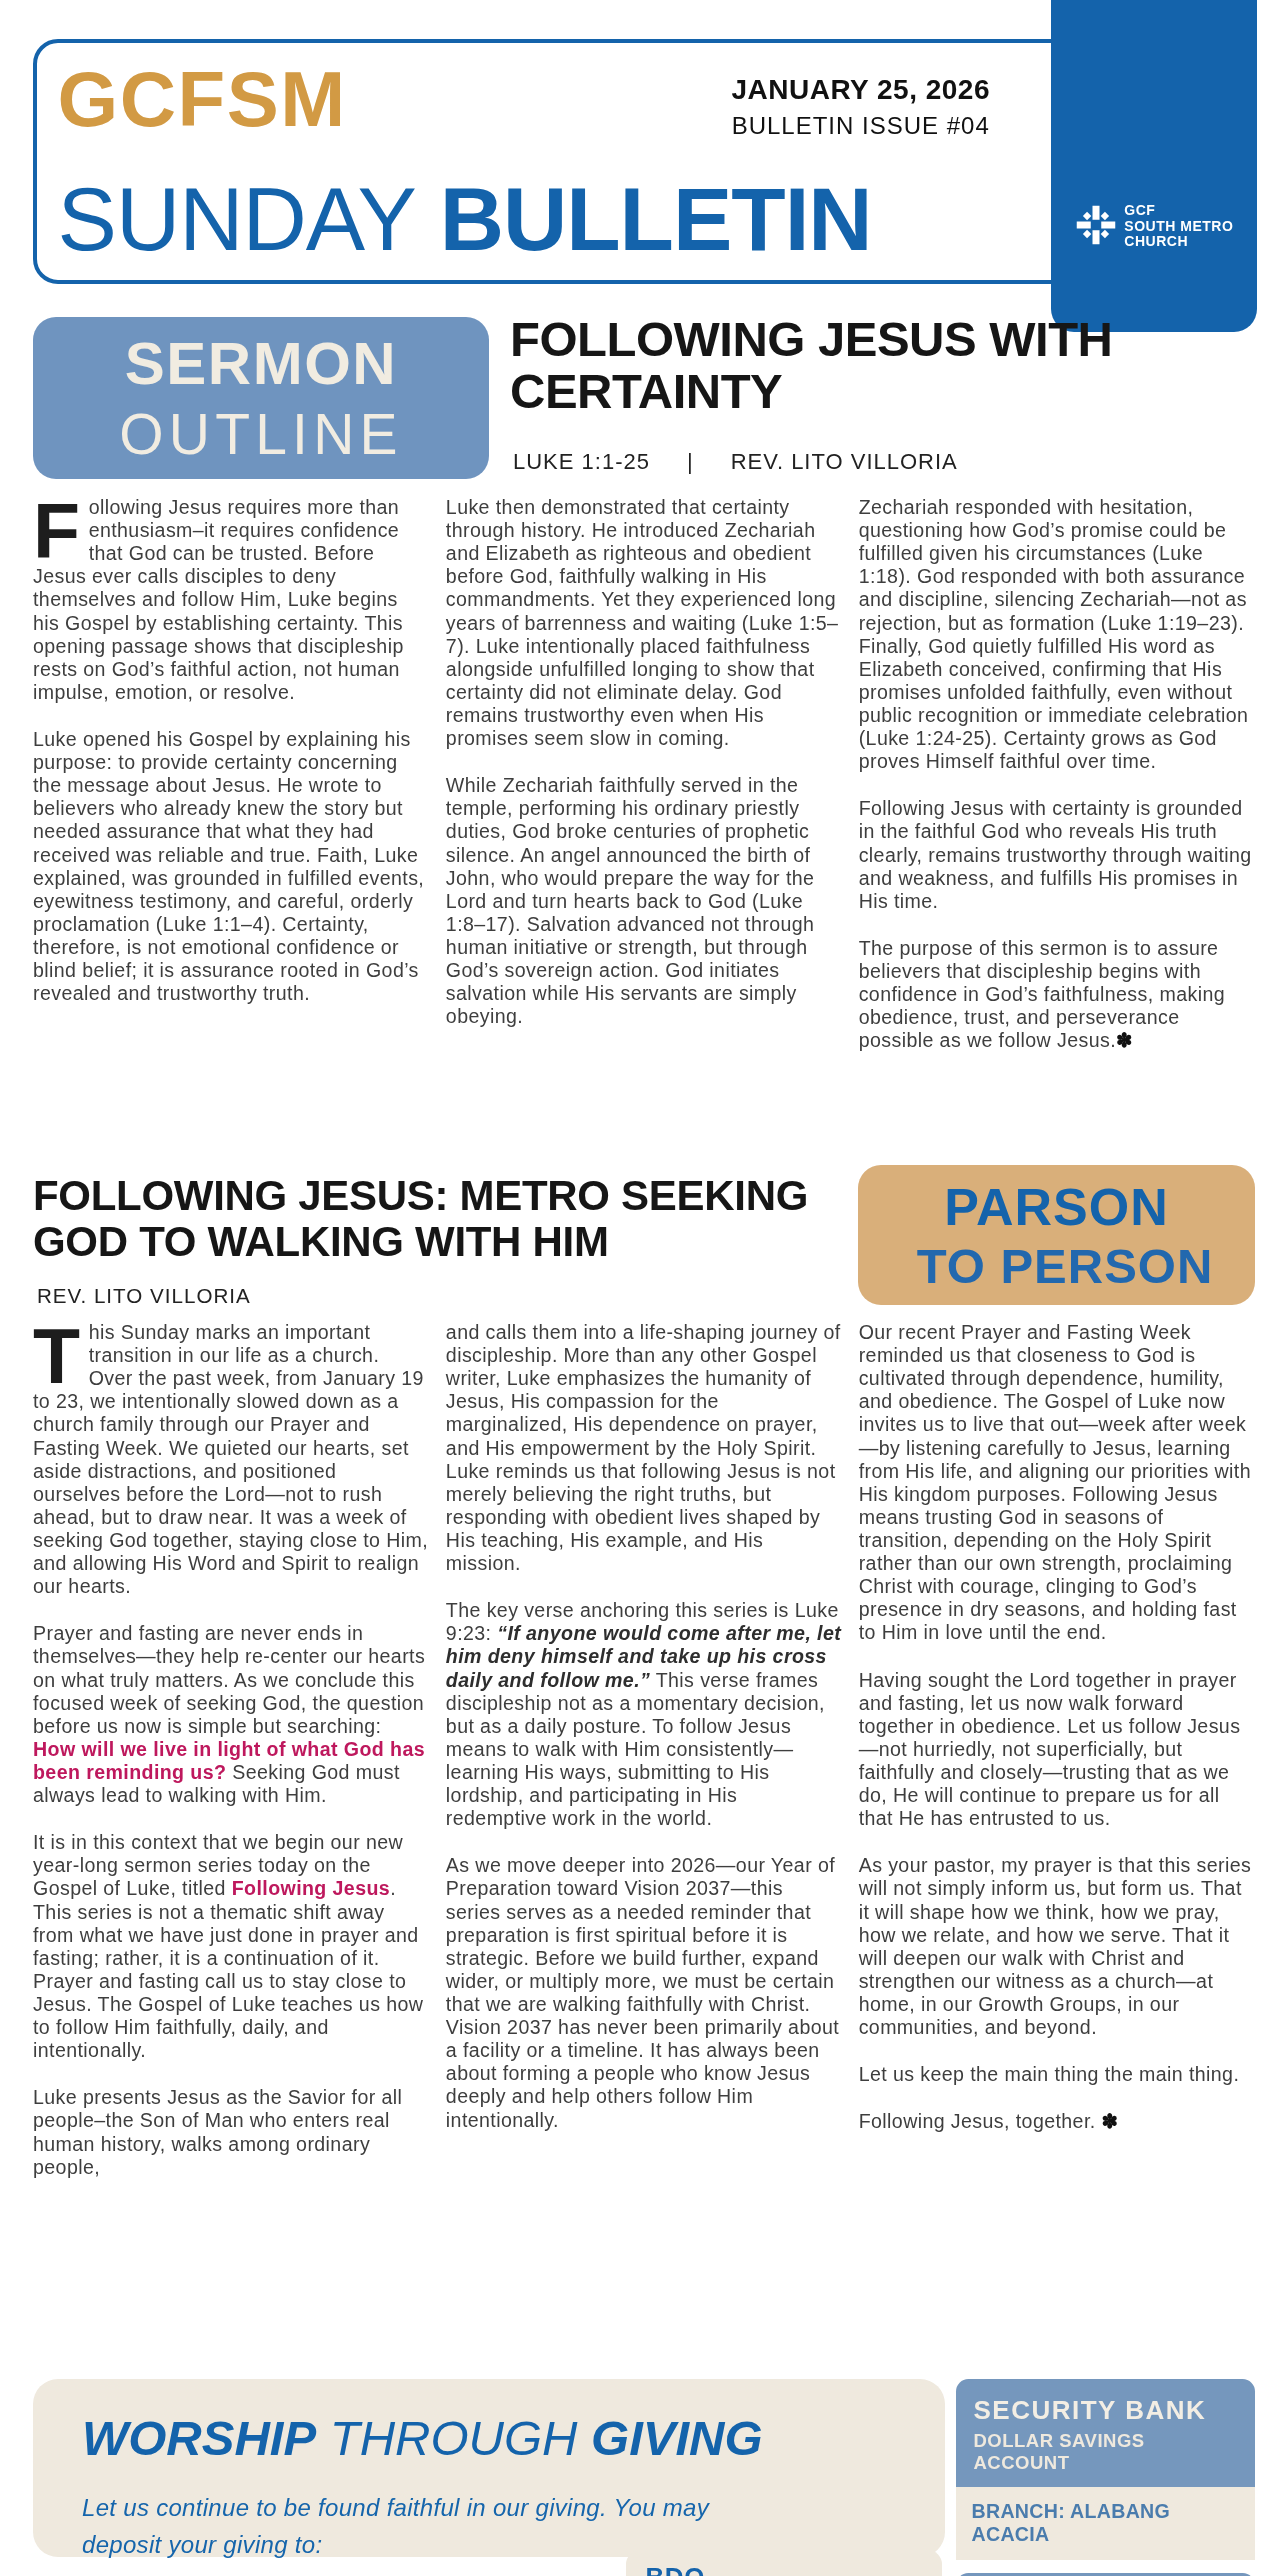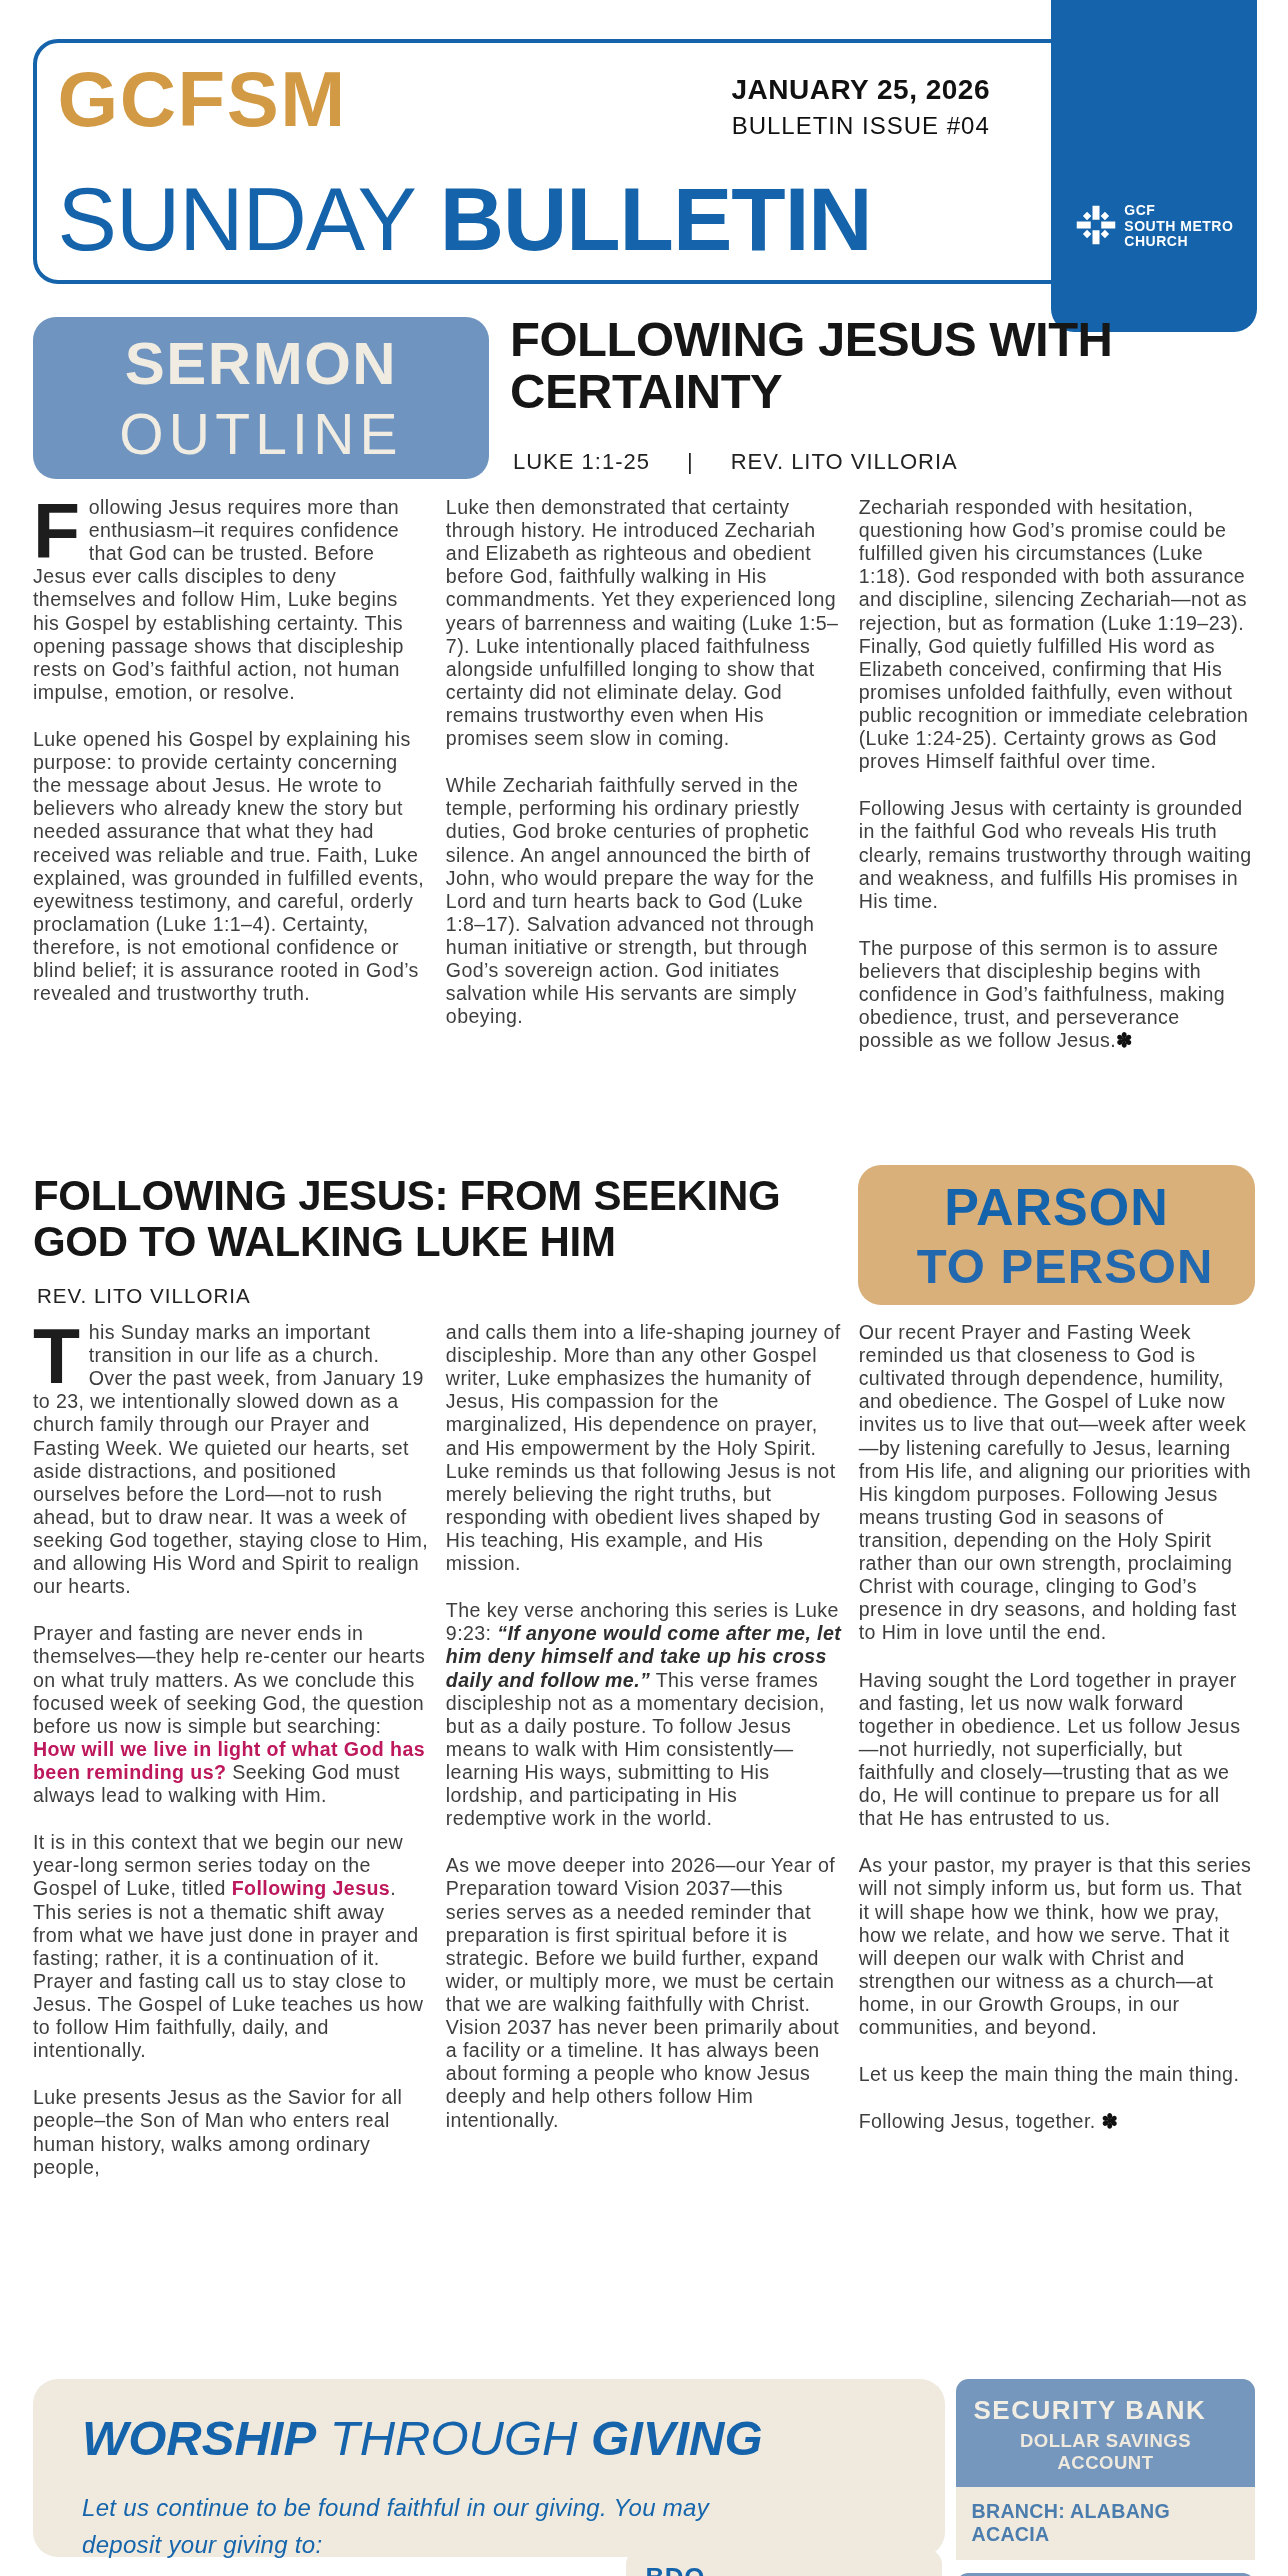--- a/index.html
+++ b/index.html
@@ -61,21 +61,21 @@
 
   .bank-top{background:#EFE9DE;border-radius:14.4px 14.4px 0 0;padding:12.4px 19.6px;}
   .bank-name{font-size:26px;font-weight:800;color:#1463AB;letter-spacing:0.5px;}
 
   .bdo-card{position:absolute;left:626px;top:2550px;width:316px;}
   .bank-card{display:flex;flex-direction:column;}
 
   .dollar-panel{position:absolute;left:956px;top:2379px;width:299px;}
   .dp-header{background:#7597BD;border-radius:12.4px 12.4px 0 0;padding:15.5px 17.5px 13.4px;}
   .dp-bank{font-size:26px;font-weight:800;color:#F3EEE4;letter-spacing:1.5px;}
-  .dp-type{font-size:18.5px;font-weight:700;color:#EFE9DE;margin-top:4.1px;letter-spacing:0.5px;text-align:center;}
+  .dp-type{font-size:18.5px;font-weight:700;color:#EFE9DE;margin-top:4.1px;letter-spacing:0.5px;}
   .dp-branch{background:#EFE9DE;padding:13.4px 15.5px;font-size:19.6px;font-weight:700;color:#4A7CAD;letter-spacing:0.3px;}
   .dp-label{background:#7597BD;border-radius:12.4px 12.4px 0 0;margin-top:13.4px;padding:11.3px 17.5px;font-size:19.6px;font-weight:700;
             color:#F3EEE4;letter-spacing:0.3px;}
 </style>
 </head>
 <body>
 
 <div class="page">
 
   <div class="header-card">
@@ -130,21 +130,21 @@
       <p>Luke then demonstrated that certainty through history. He introduced Zechariah and Elizabeth as righteous and obedient before God, faithfully walking in His commandments. Yet they experienced long years of barrenness and waiting (Luke 1:5–7). Luke intentionally placed faithfulness alongside unfulfilled longing to show that certainty did not eliminate delay. God remains trustworthy even when His promises seem slow in coming.</p>
       <p>While Zechariah faithfully served in the temple, performing his ordinary priestly duties, God broke centuries of prophetic silence. An angel announced the birth of John, who would prepare the way for the Lord and turn hearts back to God (Luke 1:8–17). Salvation advanced not through human initiative or strength, but through God’s sovereign action. God initiates salvation while His servants are simply obeying.</p>
     </div>
     <div class="col">
       <p>Zechariah responded with hesitation, questioning how God’s promise could be fulfilled given his circumstances (Luke 1:18). God responded with both assurance and discipline, silencing Zechariah—not as rejection, but as formation (Luke 1:19–23). Finally, God quietly fulfilled His word as Elizabeth conceived, confirming that His promises unfolded faithfully, even without public recognition or immediate celebration (Luke 1:24-25). Certainty grows as God proves Himself faithful over time.</p>
       <p>Following Jesus with certainty is grounded in the faithful God who reveals His truth clearly, remains trustworthy through waiting and weakness, and fulfills His promises in His time.</p>
       <p><span>The purpose of this sermon is to assure believers that discipleship begins with confidence in God’s faithfulness, making obedience, trust, and perseverance possible as we follow Jesus.</span><span class="end-mark">✽</span></p>
     </div>
   </div>
 
-  <div class="s2-title">FOLLOWING JESUS: FROM SEEKING GOD TO WALKING LUKE HIM</div>
+  <div class="s2-title">FOLLOWING JESUS: METRO SEEKING GOD TO WALKING WITH HIM</div>
   <div class="s2-speaker">REV. LITO VILLORIA</div>
   <div class="parson-box">
     <div class="parson-line1">PARSON</div>
     <div class="parson-line2">TO PERSON</div>
   </div>
 
   <div class="cols" id="s2-cols">
     <div class="col">
       <p><span class="dropcap">T</span><span>his Sunday marks an important transition in our life as a church. Over the past week, from January 19 to 23, we intentionally slowed down as a church family through our Prayer and Fasting Week. We quieted our hearts, set aside distractions, and positioned ourselves before the Lord—not to rush ahead, but to draw near. It was a week of seeking God together, staying close to Him, and allowing His Word and Spirit to realign our hearts.</span></p>
       <p><span>Prayer and fasting are never ends in themselves—they help re-center our hearts on what truly matters. As we conclude this focused week of seeking God, the question before us now is simple but searching: </span><span class="b">How will we live in light of what God has been reminding us?</span><span> Seeking God must always lead to walking with Him.</span></p>

